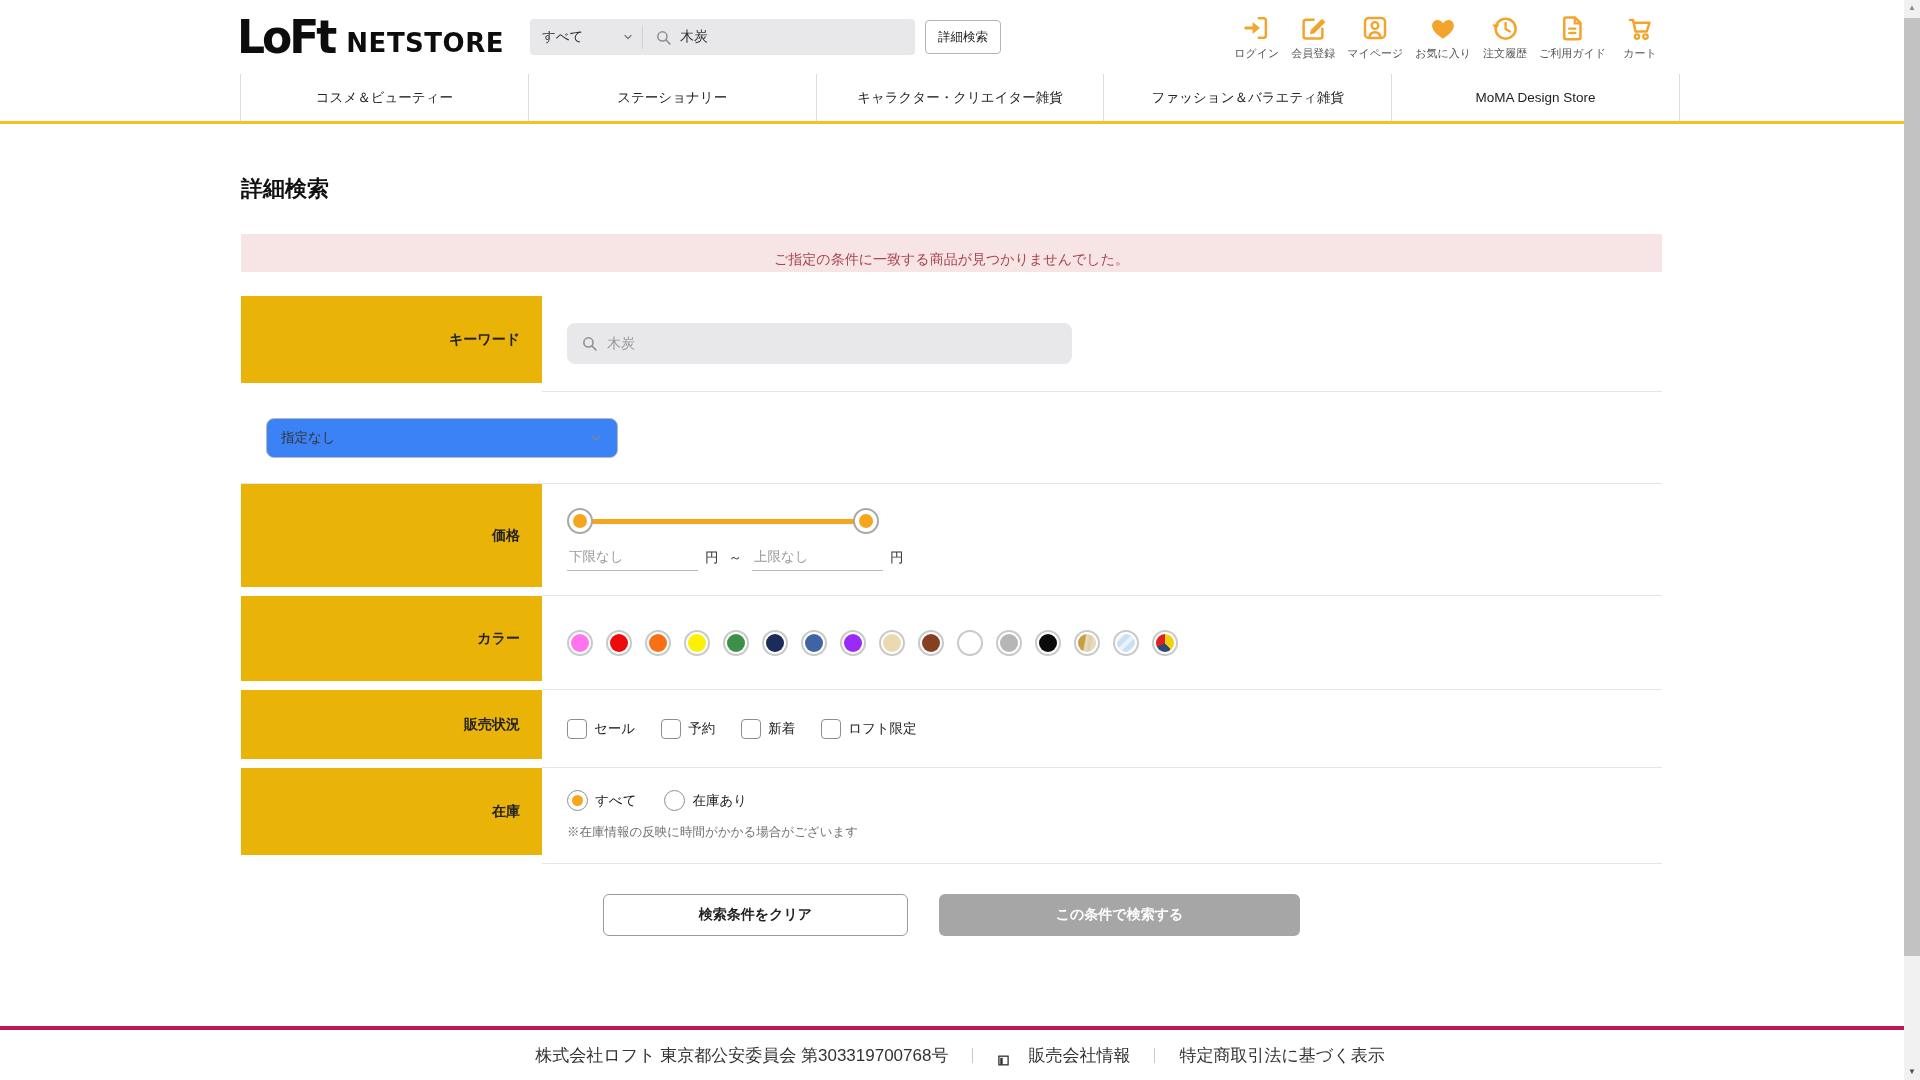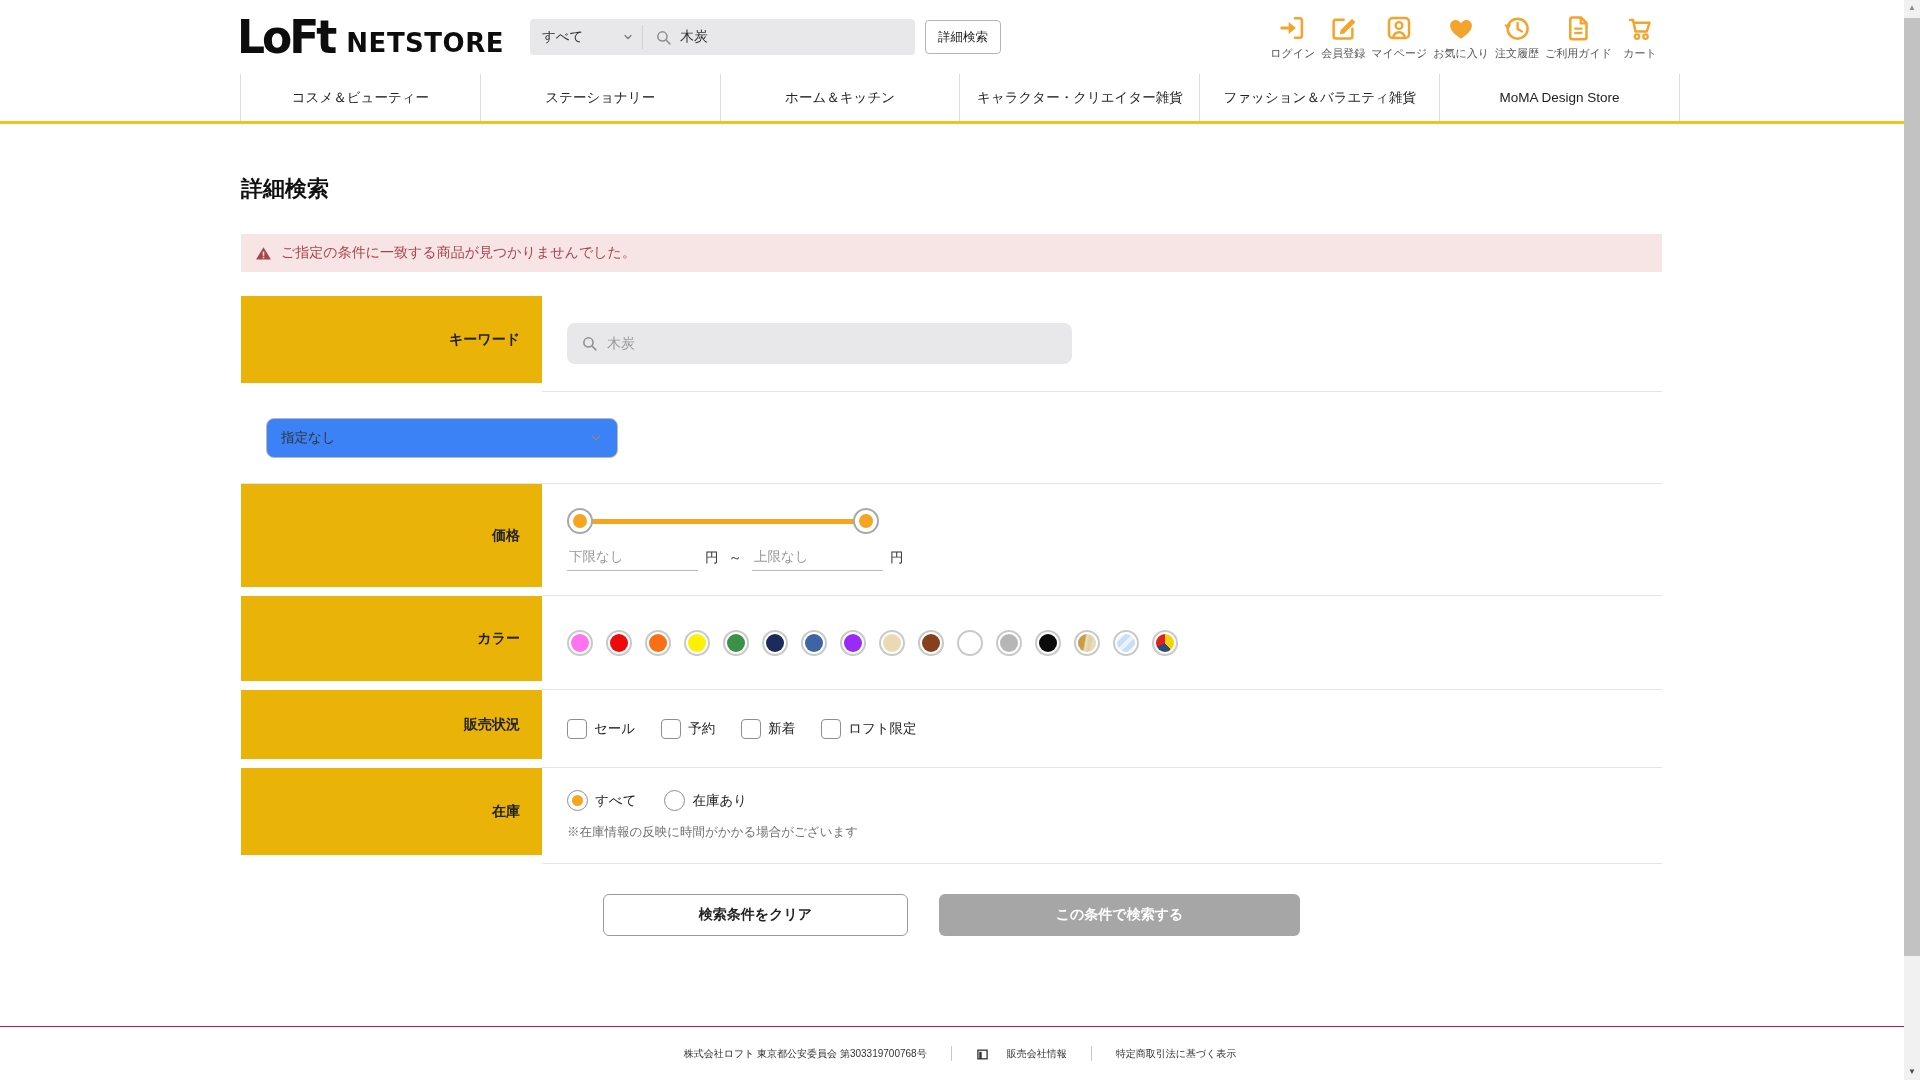--- a/index.html
+++ b/index.html
@@ -10,35 +10,35 @@
   .header-top { height:74px; display:flex; align-items:center; padding:0 258px 0 237px; background:#fff; }
   .logo { display:flex; align-items:baseline; cursor:pointer; }
   .logo-loft { font-family:"DejaVu Sans", sans-serif; font-weight:900; font-size:44px; letter-spacing:-3px; color:#0d0d0d; line-height:1; transform:scaleY(1.05); }
   .logo-net { font-family:"DejaVu Sans", sans-serif; font-weight:800; font-size:26px; letter-spacing:0.5px; color:#0d0d0d; margin-left:12px; }
   .searchbar { display:flex; align-items:center; height:36px; width:385px; background:#E8E8EA; border-radius:4px; margin-left:26px; }
   .search-scope { display:flex; align-items:center; justify-content:space-between; width:112px; padding:0 8px 0 12px; font-size:13.5px; color:#333; height:100%; cursor:pointer; }
   .search-sep { width:1px; height:24px; background:#D2D2D6; }
   .search-main { display:flex; align-items:center; gap:8px; padding:0 12px; flex:1; }
   .search-main input { border:none; outline:none; background:transparent; font-size:14px; color:#333; width:200px; font-family:inherit; }
   .detail-btn { margin-left:10px; height:34px; padding:0 12px; background:#fff; border:1px solid #B5B5B5; border-radius:4px; font-size:12.5px; color:#222; display:flex; align-items:center; cursor:pointer; }
-  .utils { margin-left:auto; display:flex; align-items:flex-start; gap:6px; }
+  .utils { margin-left:auto; display:flex; align-items:flex-start; gap:12px; }
   .util { display:flex; flex-direction:column; align-items:center; gap:3px; min-width:44px; cursor:pointer; }
   .util svg { display:block; }
   .util-label { font-size:11px; color:#555; white-space:nowrap; }
 
   
   .nav { height:50px; border-bottom:3px solid #F0C41C; }
   .nav-inner { margin:0 240px; height:100%; display:flex; }
   .nav-item { flex:1; display:flex; align-items:center; justify-content:center; font-size:13.5px; color:#222; border-left:1px solid #DDDDDD; cursor:pointer; }
   .nav-item:last-child { border-right:1px solid #DDDDDD; }
 
   
   .main { width:1421px; margin-left:241px; }
   .page-title { margin-top:50px; font-size:22px; font-weight:bold; color:#111; }
-  .error-banner { margin-top:30px; height:38px; background:#F7E4E4; display:flex; align-items:center; gap:9px; padding:8px 14px; font-size:14px; color:#A8444C; }
+  .error-banner { margin-top:30px; height:38px; background:#F7E4E4; display:flex; align-items:center; gap:9px; padding:8px 14px; font-size:14px; color:#A8444C;flex-direction:column; }
 
   .form { margin-top:24px; }
   .form-row { display:flex; }
   .row-label { width:301px; background:#eab308; margin-bottom:9px; display:flex; align-items:center; justify-content:flex-end; padding-right:22px; font-size:14px; font-weight:bold; color:#222; }
   .row-content { flex:1; border-bottom:1px solid #E5E5E5; padding-left:25px; display:flex; flex-direction:column; justify-content:center; }
   .h-keyword { height:96px; } .h-category { height:92px; } .h-price { height:112px; }
   .h-color { height:94px; } .h-sales { height:78px; } .h-stock { height:96px; }
 
   .keyword-box { width:505px; height:41px; background:#E8E8EA; border-radius:8px; display:flex; align-items:center; gap:9px; padding:0 14px; }
   .keyword-box input { border:none; outline:none; background:transparent; font-size:14px; color:#999; flex:1; font-family:inherit; }
@@ -66,21 +66,21 @@
   .radio-item { display:flex; align-items:center; gap:7px; font-size:13.5px; color:#222; cursor:pointer; }
   .radio { width:21px; height:21px; border:1.5px solid #8E8E8E; border-radius:50%; background:#fff; display:flex; align-items:center; justify-content:center; }
   .radio.selected::after { content:""; width:11px; height:11px; border-radius:50%; background:#F6A51F; }
   .stock-note { margin-top:13px; font-size:12.5px; color:#707070; }
 
   .actions { margin-top:30px; display:flex; justify-content:center; gap:31px; }
   .btn-clear { width:305px; height:42px; background:#fff; border:1px solid #9A9A9A; border-radius:6px; font-size:14px; font-weight:bold; color:#222; display:flex; align-items:center; justify-content:center; cursor:pointer; }
   .btn-submit { width:361px; height:42px; background:#A6A6A6; border:none; border-radius:6px; font-size:14px; font-weight:bold; color:#fff; display:flex; align-items:center; justify-content:center; cursor:pointer; }
 
   
-  .footer { position:absolute; left:0; right:0; bottom:0; height:54px; border-top:1px solid #be185d; display:flex; align-items:center; justify-content:center; gap:24px; font-size:10px; color:#333; background:#fff; }
+  .footer { position:absolute; left:0; right:0; bottom:0; height:54px; border-top:4px solid #be185d; display:flex; align-items:center; justify-content:center; gap:24px; font-size:17px; color:#333; background:#fff; }
   .foot-sep { width:1px; height:15px; background:#C9C9C9; }
   .foot-link { display:flex; align-items:flex-end; gap:18px; cursor:pointer; }
 
   
   .scrollbar { position:absolute; right:0; top:0; width:16px; height:1080px; background:#F1F1F1; }
   .scroll-up { position:absolute; top:3px; left:0; width:16px; text-align:center; font-size:8px; color:#8a8a8a; }
   .scroll-thumb { position:absolute; top:18px; left:0; width:16px; height:938px; background:#C2C2C2; }
   .scroll-down { position:absolute; bottom:4px; left:0; width:16px; text-align:center; font-size:8px; color:#4a4a4a; }
 </style>
 </head>
@@ -172,23 +172,20 @@
     </div>
   </div>
 
   <div class="nav">
     <div class="nav-inner">
       <div class="nav-item">
           <span>コスメ＆ビューティー</span>
         </div>
       <div class="nav-item">
           <span>ステーショナリー</span>
-        </div>
-      <div class="nav-item">
-          <span>ホーム＆キッチン</span>
         </div>
       <div class="nav-item">
           <span>キャラクター・クリエイター雑貨</span>
         </div>
       <div class="nav-item">
           <span>ファッション＆バラエティ雑貨</span>
         </div>
       <div class="nav-item">
           <span>MoMA Design Store</span>
         </div>

